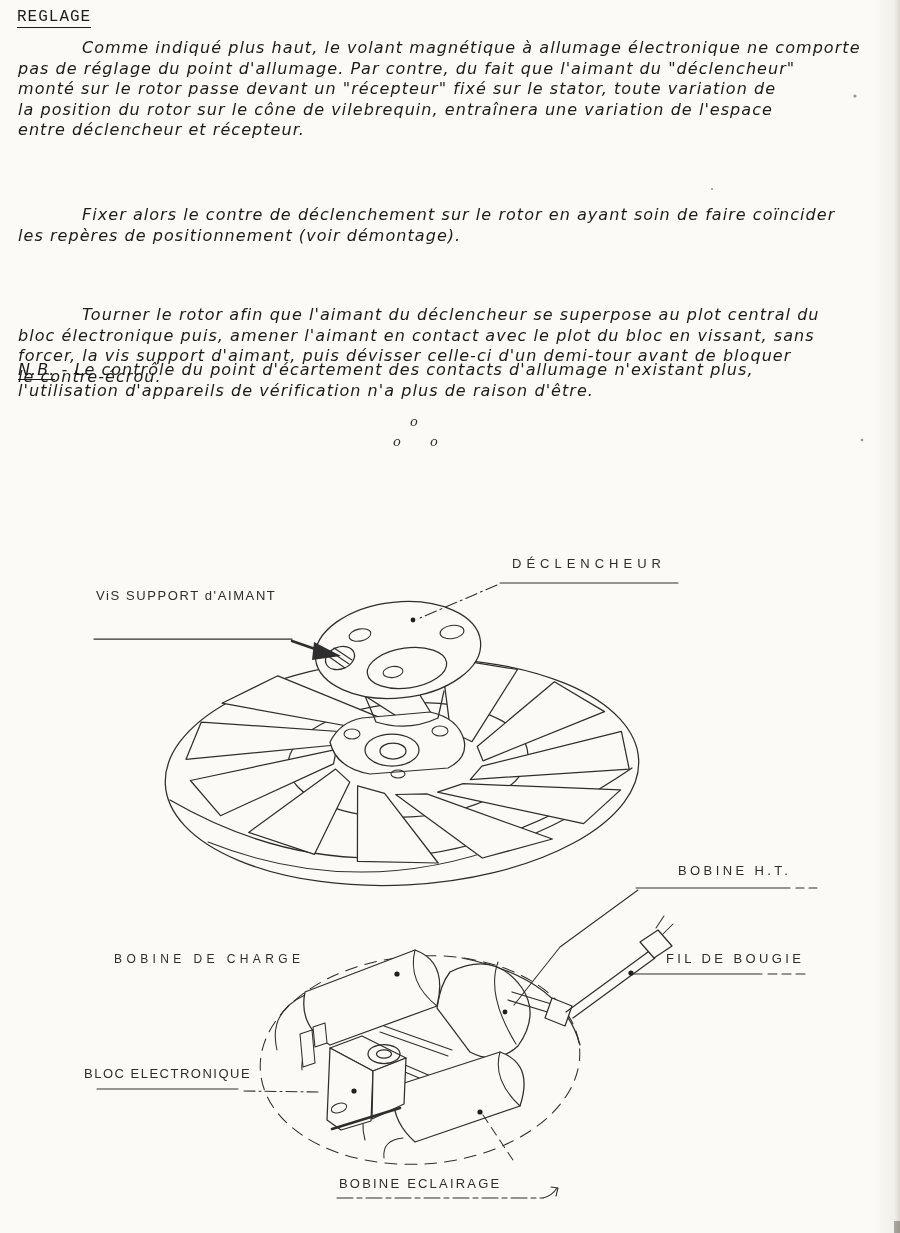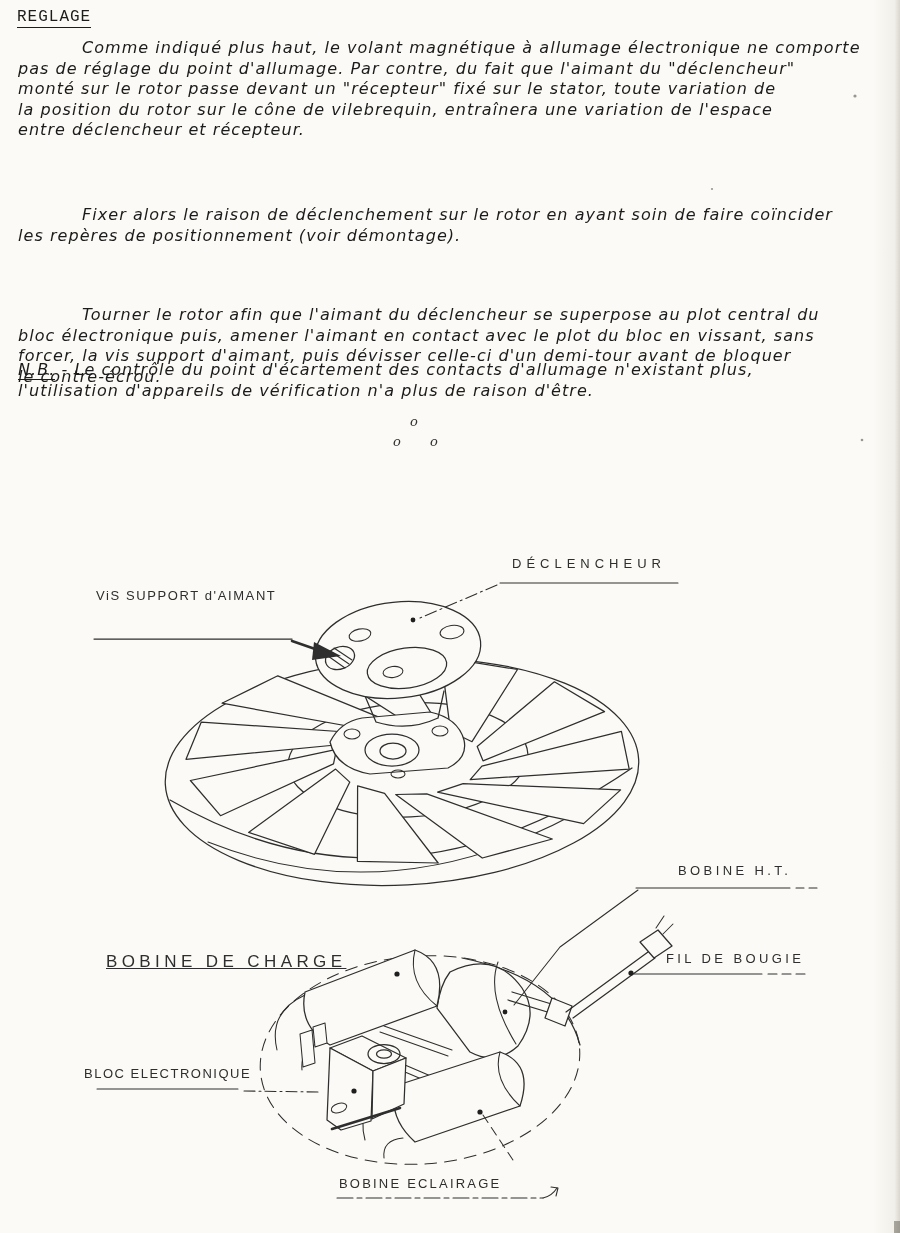--- a/index.html
+++ b/index.html
@@ -21,21 +21,21 @@
   .orn{position:absolute;font-family:"DejaVu Serif",serif;font-style:italic;
     font-size:13px;color:#333;}
   .o1{left:410px;top:414px;} .o2{left:393px;top:434px;} .o3{left:430px;top:434px;}
   
   .dlabel{position:absolute;font-family:"Liberation Sans",sans-serif;
     font-size:13px;color:#2e2e2e;white-space:nowrap;}
   .lab-decl{left:512px;top:556px;letter-spacing:5px;text-align:center;}
   .lab-vis{left:96px;top:588px;letter-spacing:1.6px;}
   .lab-bht{left:643px;top:863px;letter-spacing:3.4px;margin-left:35px;}
   .lab-fil{left:666px;top:951px;letter-spacing:3.4px;}
-  .lab-chg{left:106px;top:952px;font-size:17px;letter-spacing:4.4px;text-decoration:underline;}
+  .lab-chg{left:114px;top:952px;font-size:12px;letter-spacing:4.4px;}
   .lab-blk{left:84px;top:1066px;letter-spacing:1.5px;}
   .lab-ecl{left:339px;top:1176px;letter-spacing:2.2px;}
   
   svg.draw{position:absolute;left:0;top:0;}
   svg.draw *{vector-effect:non-scaling-stroke;}
   .ink{stroke:#2e2e2e;fill:none;stroke-width:1.25;stroke-linecap:round;stroke-linejoin:round;}
   .paperfill{fill:#fbfaf6;}
   .dot{fill:#1f1f1f;stroke:none;}
   [data-name="fan-blades"] path{fill:#fbfaf6;stroke:#2e2e2e;stroke-width:1.25;stroke-linejoin:round;}
   .thin{stroke-width:1.05;}
@@ -46,21 +46,21 @@
 
 <div class="sheet" data-name="scanned-manual-page">
 
   <h1 class="page-title" data-name="page-title">REGLAGE</h1>
 
   <p class="para indent p1" data-name="paragraph">Comme indiqué plus haut, le volant magnétique à allumage électronique ne comporte
 pas de réglage du point d'allumage.  Par contre, du fait que l'aimant du "déclencheur"
 monté sur le rotor passe devant un "récepteur" fixé sur le stator, toute variation de
 la position du rotor sur le cône de vilebrequin, entraînera une variation de l'espace
 entre déclencheur et récepteur.</p>
-  <p class="para indent p3" data-name="paragraph">Fixer alors le raison de déclenchement sur le rotor en ayant soin de faire coïncider
+  <p class="para indent p3" data-name="paragraph">Fixer alors le contre de déclenchement sur le rotor en ayant soin de faire coïncider
 les repères de positionnement (voir démontage).</p>
   <p class="para indent p4" data-name="paragraph">Tourner le rotor afin que l'aimant du déclencheur se superpose au plot central du
 bloc électronique puis, amener l'aimant en contact avec le plot du bloc en vissant, sans
 forcer, la vis support d'aimant, puis dévisser celle-ci d'un demi-tour avant de bloquer
 le contre-écrou.</p>
 
   <p class="para nb" data-name="nota-bene"><span class="nb-label" data-name="nb-label">N.B.</span><span data-name="nb-text"> -  Le contrôle du point d'écartement des contacts d'allumage n'existant plus,
 l'utilisation d'appareils de vérification n'a plus de raison d'être.</span></p>
 
   <span class="orn o1" data-name="ornament-o">o</span>

